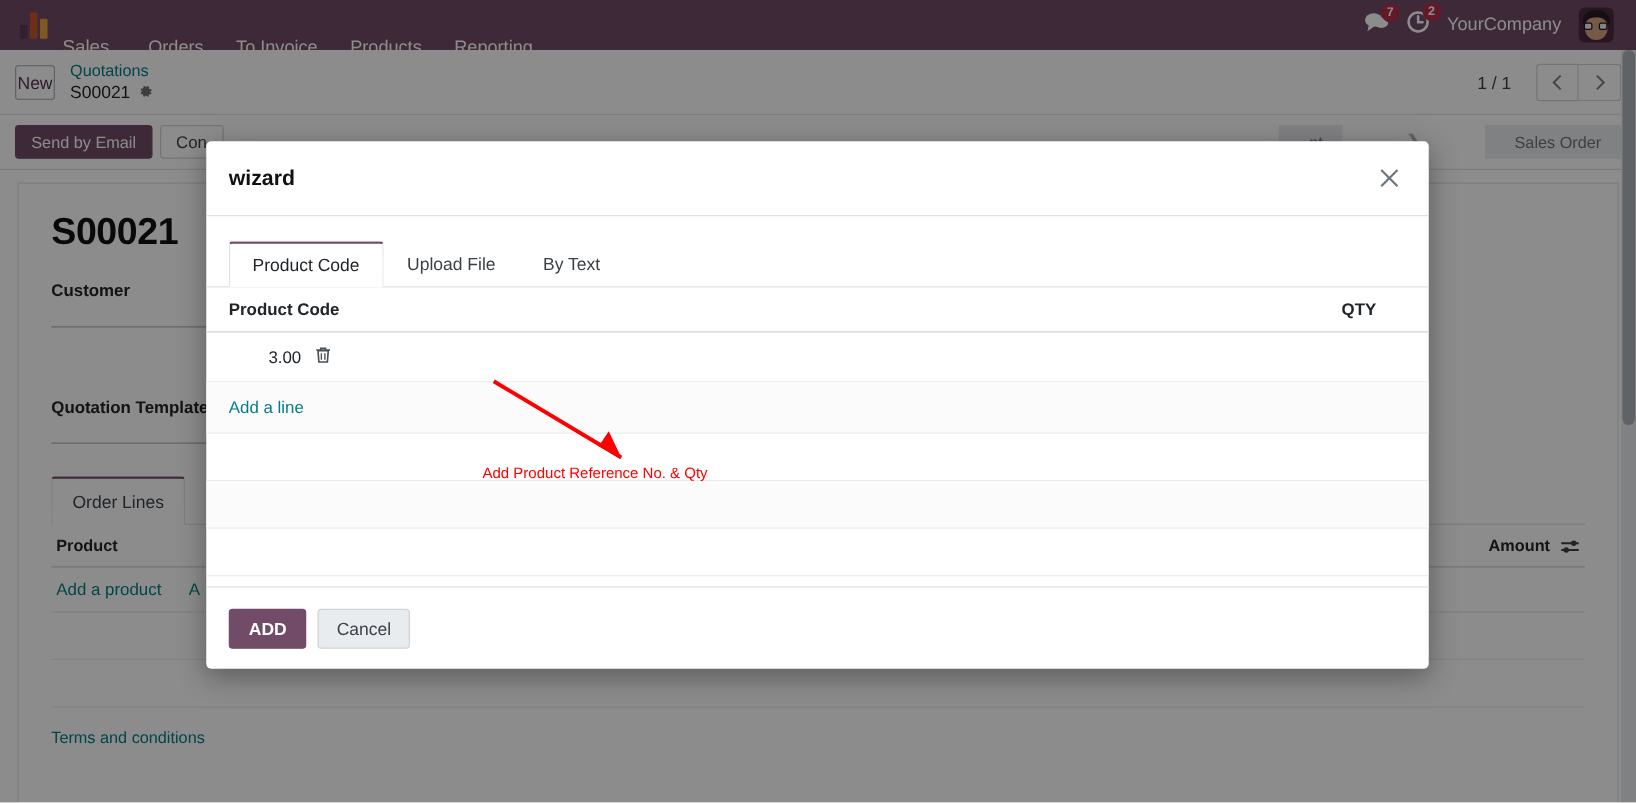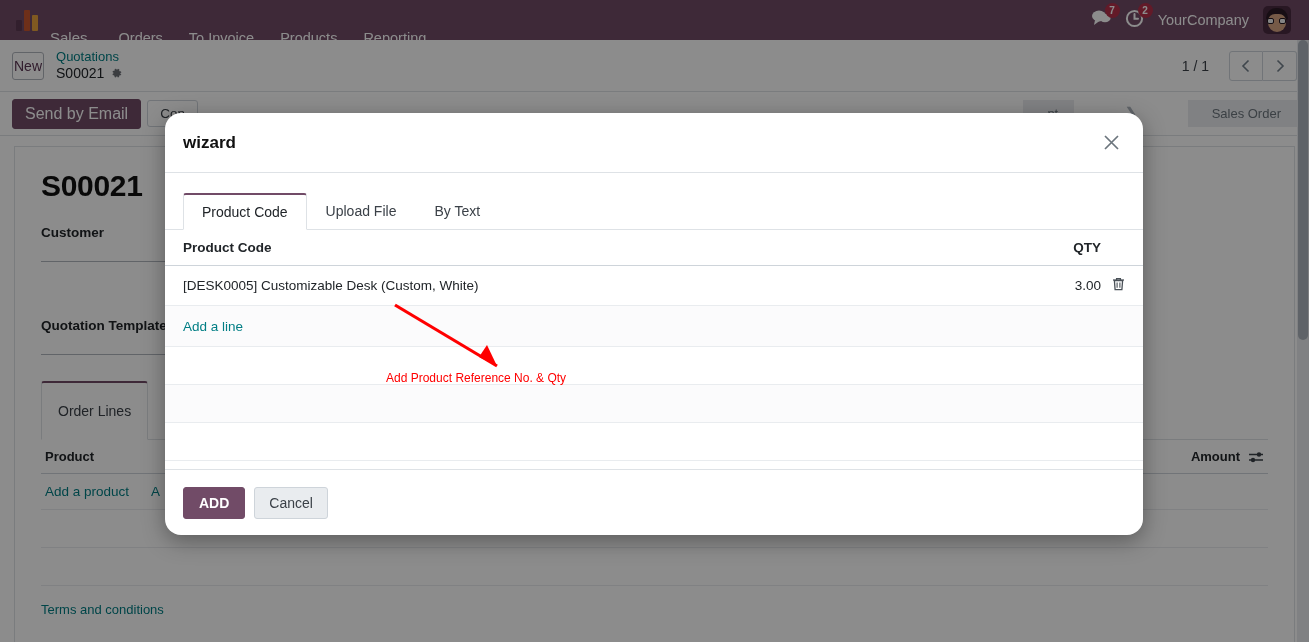--- a/index.html
+++ b/index.html
@@ -65,21 +65,21 @@
     cursor: pointer; font-size: 15px;
   }
   .pager-btn:first-of-type { border-radius: 3px 0 0 3px; }
   .pager-btn:last-of-type { border-radius: 0 3px 3px 0; border-left: none; }
 
   .statusbar-row {
     height: 44px; background: #ffffff; display: flex; align-items: center;
     padding: 0 12px; gap: 6px; border-bottom: 1px solid #dee2e6;
   }
   .btn-primary-sm {
-    background: #714B67; color: #fff; border: 1px solid #714B67; font-size: 16px;
+    background: #714B67; color: #fff; border: 1px solid #714B67; font-size: 13px;
     padding: 5px 12px; border-radius: 3px; cursor: pointer;
   }
   .btn-sec-sm {
     background: #fff; color: #3b4148; border: 1px solid #ced4da; font-size: 13.5px;
     padding: 5px 12px; border-radius: 3px; cursor: pointer;
   }
   .status-pills { margin-left: auto; display: flex; align-items: center; height: 30px; gap: 48px; }
   .pill {
     font-size: 13px; color: #6c757d; padding: 6px 16px 6px 24px; background: #e9ecef;
     position: relative; white-space: nowrap;
@@ -89,21 +89,21 @@
   .sheet {
     margin: 10px 14px 0 14px; border: 1px solid #dee2e6; background: #fff;
     height: 560px; padding: 22px 26px; position: relative;
   }
   .doc-title { font-size: 30px; font-weight: bold; color: #111; letter-spacing: -.3px; }
   .field-label { font-size: 13.5px; font-weight: bold; color: #212529; margin-top: 22px; }
   .field-underline { border-bottom: 1px solid #b1b7bd; height: 22px; width: 330px; }
   .field-label2 { font-size: 13.5px; font-weight: bold; color: #212529; margin-top: 56px; }
   .nb-tabs { margin-top: 26px; border-bottom: 1px solid #dee2e6; display: flex; }
   .nb-tab {
-    font-size: 14px; padding: 20px 16px; color: #3b4148; cursor: pointer;
+    font-size: 14px; padding: 10px 16px; color: #3b4148; cursor: pointer;
     border: 1px solid transparent; margin-bottom: -1px;
   }
   .nb-tab.active {
     background: #fff; border: 1px solid #dee2e6; border-bottom-color: #fff;
     border-top: 2px solid #714B67; border-radius: 3px 3px 0 0;
   }
   .ol-head {
     display: flex; font-size: 13px; font-weight: bold; color: #212529;
     border-bottom: 1px solid #ced4da; padding: 9px 4px;
   }
@@ -117,21 +117,21 @@
   .vscroll { position: absolute; right: 0; top: 40px; width: 12px; bottom: 0; background: #e9ecef; }
   .vscroll .thumb { position: absolute; top: 0; left: 1px; width: 10px; height: 300px; background: #adb5bd; border-radius: 5px; }
   .vscroll .cap { position: absolute; left: 2px; width: 0; height: 0; border-left: 4px solid transparent; border-right: 4px solid transparent; }
   .vscroll .cap.up { top: 4px; border-bottom: 6px solid #6c757d; }
 
   .dim-overlay { position: absolute; inset: 0; background: rgba(0,0,0,0.45); }
 
   
   .modal {
     position: absolute; left: 165px; top: 113px; width: 978px; height: 422px;
-    background: #fff; border-radius: 16px; box-shadow: 0 6px 22px rgba(0,0,0,.35);
+    background: #fff; border-radius: 4px; box-shadow: 0 6px 22px rgba(0,0,0,.35);
     display: flex; flex-direction: column; overflow: hidden;
   }
   .modal-header {
     height: 60px; display: flex; align-items: center; padding: 0 18px;
     border-bottom: 1px solid #dee2e6; flex: none;
   }
   .modal-title { font-size: 17px; color: #111; font-weight: bold; }
   .modal-close {
     margin-left: auto; width: 28px; height: 28px; display: flex; align-items: center;
     justify-content: center; cursor: pointer; color: #6c757d;
@@ -324,21 +324,20 @@
       </div>
 
       <div class="tbl">
         <div class="tbl-head">
           <div class="h-code">Product Code</div>
           <div class="h-qty">QTY</div>
           <div class="h-act"></div>
         </div>
 
         <div class="tbl-row">
-          <div class="r-code">[DESK0005] Customizable Desk (Custom, White)</div>
           <div class="r-qty">3.00</div>
           <div class="r-act">
             <svg width="13" height="14" viewBox="0 0 13 14">
               <path d="M1 3 H12" stroke="#495057" stroke-width="1.3"></path>
               <path d="M4.6 3 V1.6 H8.4 V3" fill="none" stroke="#495057" stroke-width="1.3"></path>
               <path d="M2.4 3.6 L3.1 12.6 H9.9 L10.6 3.6 Z" fill="none" stroke="#495057" stroke-width="1.3"></path>
               <path d="M5.1 5.6 V10.8 M7.9 5.6 V10.8" stroke="#495057" stroke-width="1.1"></path>
             </svg>
           </div>
         </div>

